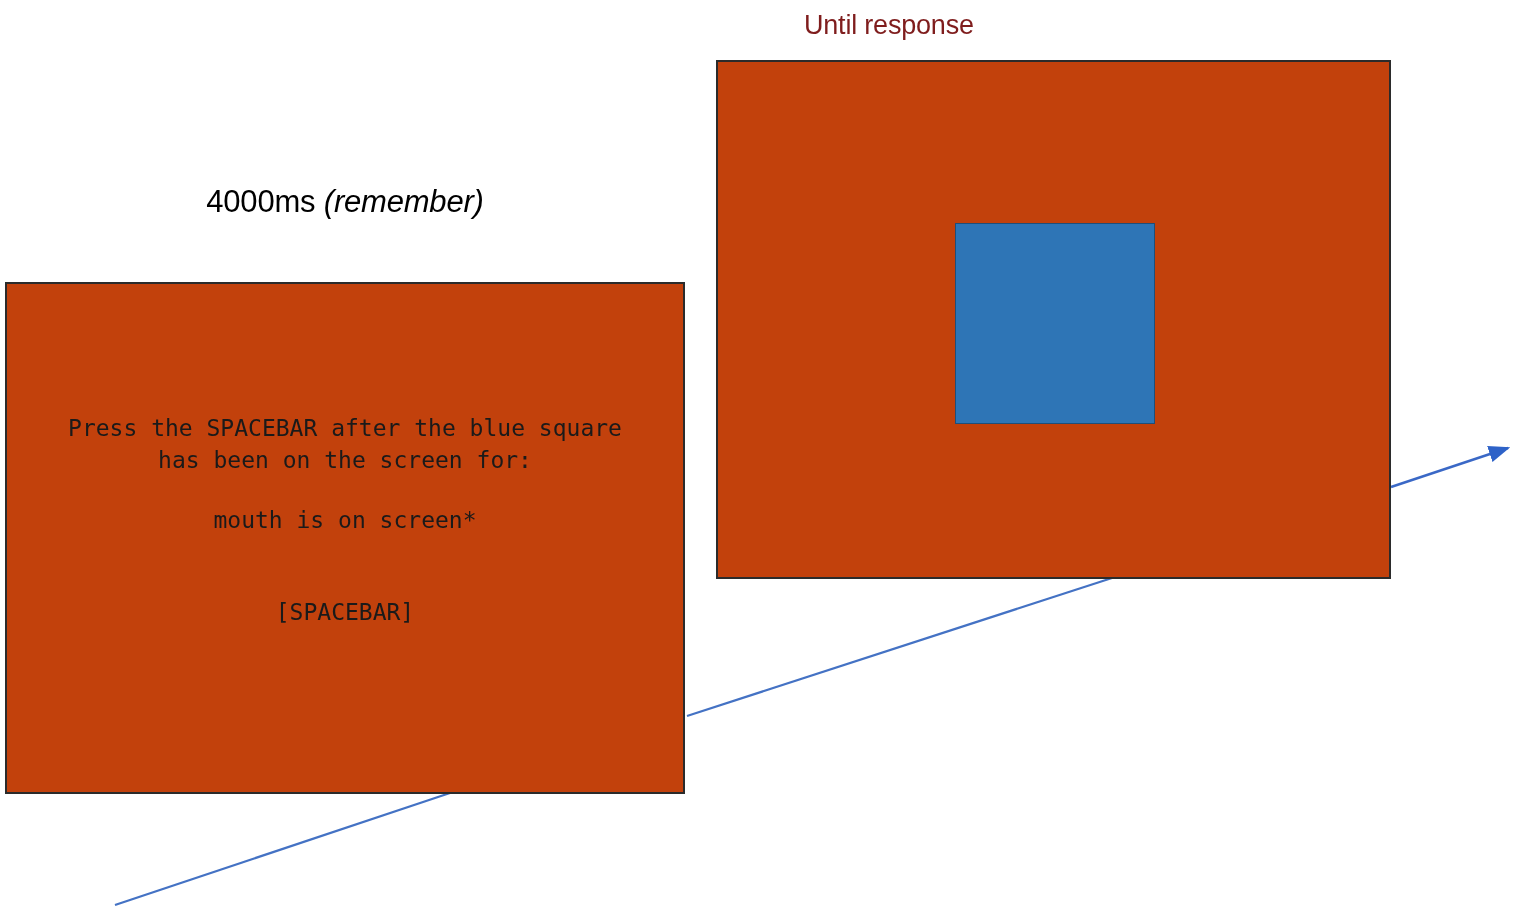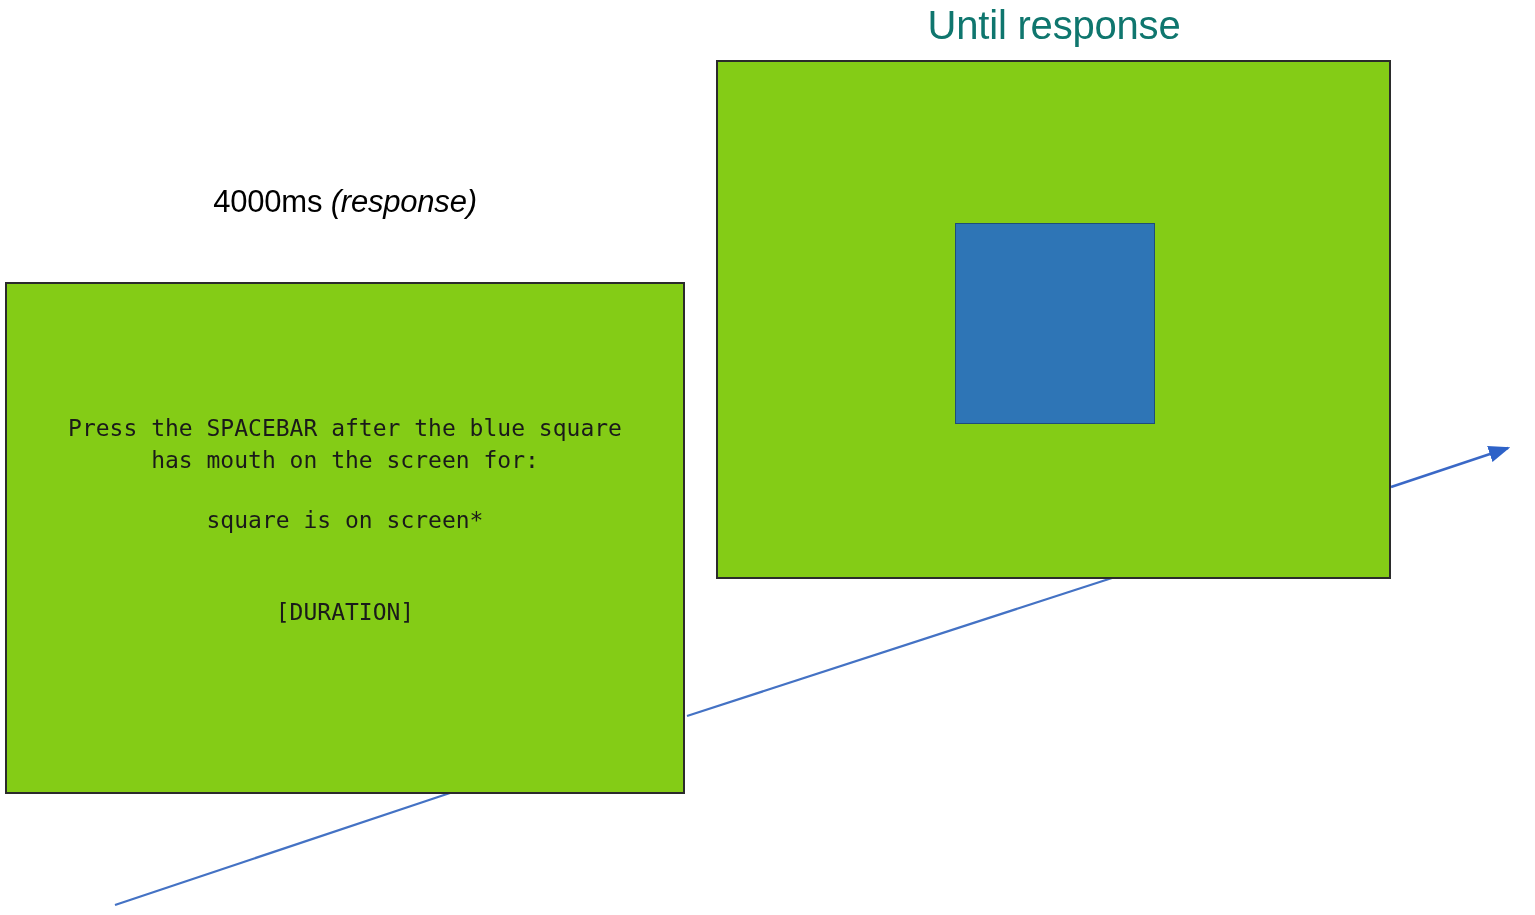--- a/index.html
+++ b/index.html
@@ -40,31 +40,30 @@
   }
   .timing-caption .dur-num { font-style: normal; }
   .timing-caption .dur-cond { font-style: italic; }
 
   
   .response-caption {
     position: absolute;
     left: 804px;
     top: 5px;
     width: 500px;
-    text-align: center;
-    font-size: 40px;
+    font-size: 27px;
     line-height: 40px;
-    color: #0f766e;
+    color: #7f1d1d;
     letter-spacing: -0.2px;
   }
 
   
   .screen-frame {
     position: absolute;
-    background: #84cc16;
+    background: #c2410c;
     border: 2px solid #0c4a6e;
     box-sizing: border-box;
   }
   #instruction-screen {
     left: 5px;
     top: 282px;
     width: 680px;
     height: 512px;
   }
   #stimulus-screen {
@@ -114,34 +113,34 @@
       </marker>
     </defs>
     <line x1="115" y1="905" x2="450" y2="793" stroke="#4472C4" stroke-width="2.2"></line>
     <line x1="687" y1="716" x2="1112" y2="578" stroke="#4472C4" stroke-width="2.2"></line>
     <line x1="1391" y1="487" x2="1508" y2="448" stroke="#3A68C6" stroke-width="2.4" marker-end="url(#arrowhead-blue)"></line>
   </svg>
 
   <div class="timing-caption">
     <div>
       <span class="dur-num">4000ms</span>
-      <span class="dur-cond">(response)</span>
+      <span class="dur-cond">(remember)</span>
     </div>
   </div>
 
   <div class="response-caption">Until response</div>
 
   <div class="screen-frame" id="instruction-screen" style="border-color: rgb(43, 43, 43);">
     <div class="instruction-body">
       <div class="instruction-line">Press the SPACEBAR after the blue square</div>
-      <div class="instruction-line">has mouth on the screen for:</div>
+      <div class="instruction-line">has been on the screen for:</div>
       <div class="instruction-gap-small"></div>
-      <div class="instruction-line">square is on screen*</div>
+      <div class="instruction-line">mouth is on screen*</div>
       <div class="instruction-gap-large"></div>
-      <div class="instruction-line">[DURATION]</div>
+      <div class="instruction-line">[SPACEBAR]</div>
     </div>
   </div>
 
   <div class="screen-frame" id="stimulus-screen" style="border-color: rgb(43, 43, 43);">
     <div class="stimulus-square" style="background: rgb(46, 117, 182); border-color: rgb(31, 78, 121);"></div>
   </div>
 
 </div>
 
 </body></html>

